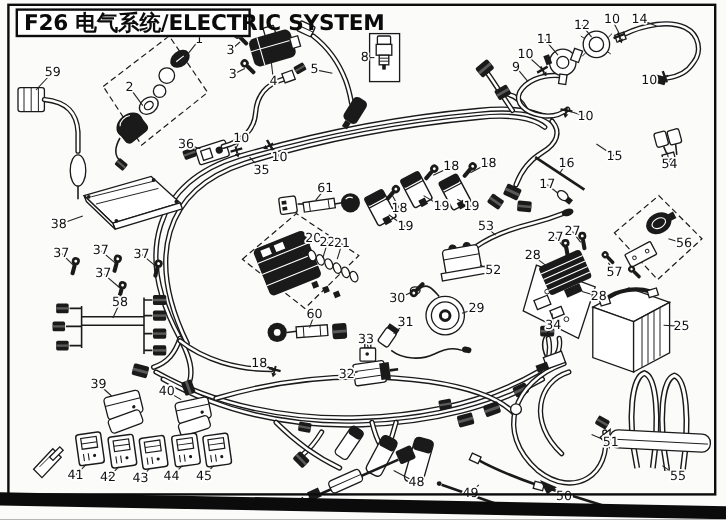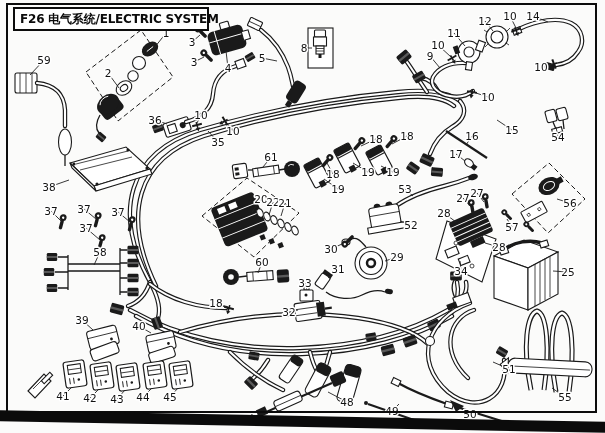--- a/index.html
+++ b/index.html
@@ -2,21 +2,21 @@
 <html><head>
 <meta charset="utf-8">
 <style>
   html,body{margin:0;padding:0;background:#888;}
   .page{position:relative;width:605px;height:433px;background:#fbfbfa;overflow:hidden;
         font-family:"DejaVu Sans","Liberation Sans",sans-serif;}
   .frame{position:absolute;left:6px;top:3px;width:587px;height:406px;border:2px solid #0c0c0c;pointer-events:none;}
   .bottombar{position:absolute;left:-4px;top:416px;width:613px;height:11px;background:#0b0b0b;transform:rotate(1.1deg);}
   .titlebox{position:absolute;left:13px;top:7px;width:196px;height:24px;border:2px solid #0c0c0c;background:#fff;
             display:flex;align-items:center;padding-left:5px;box-sizing:border-box;}
-  .titletext{font-size:12px;font-weight:bold;letter-spacing:-0.2px;white-space:nowrap;color:#0b0b0b;}
+  .titletext{font-size:18px;font-weight:bold;letter-spacing:-0.2px;white-space:nowrap;color:#0b0b0b;}
   svg{position:absolute;left:0;top:0;}
   .part{fill:#fff;stroke:#1a1a1a;stroke-width:1.1;}
   .dark{fill:#1a1a1a;stroke:none;}
   .wire{fill:none;stroke:#1a1a1a;stroke-width:1.3;}
   .w2{fill:none;stroke:#1a1a1a;stroke-width:2.2;}
   .wo{fill:none;stroke:#1a1a1a;stroke-width:4.4;stroke-linecap:round;}
   .wi{fill:none;stroke:#fff;stroke-width:2.1;stroke-linecap:round;}
   .dash{fill:none;stroke:#1a1a1a;stroke-width:1;stroke-dasharray:5 3;}
   .thin{fill:none;stroke:#1a1a1a;stroke-width:.8;}
   .whiteline{fill:none;stroke:#fff;stroke-width:.9;}

